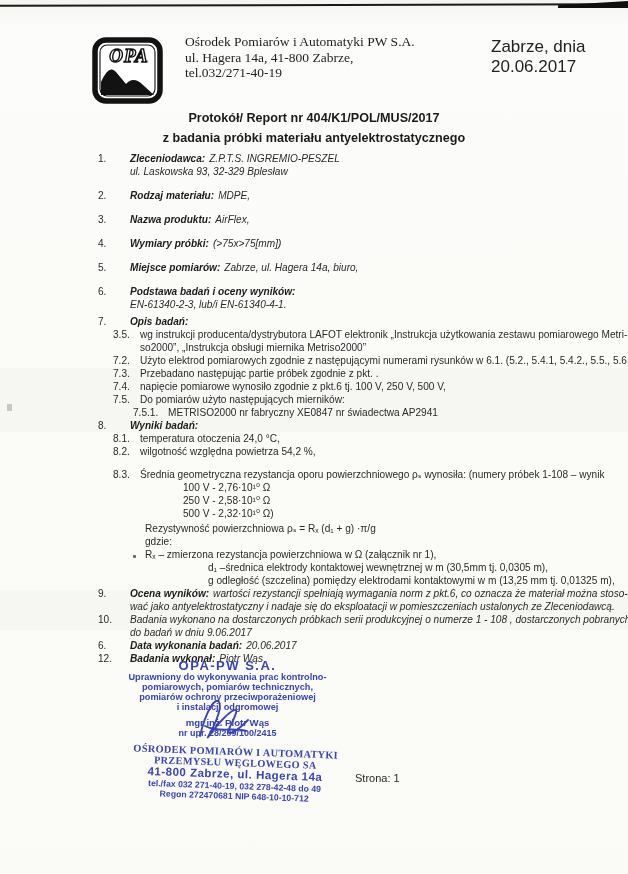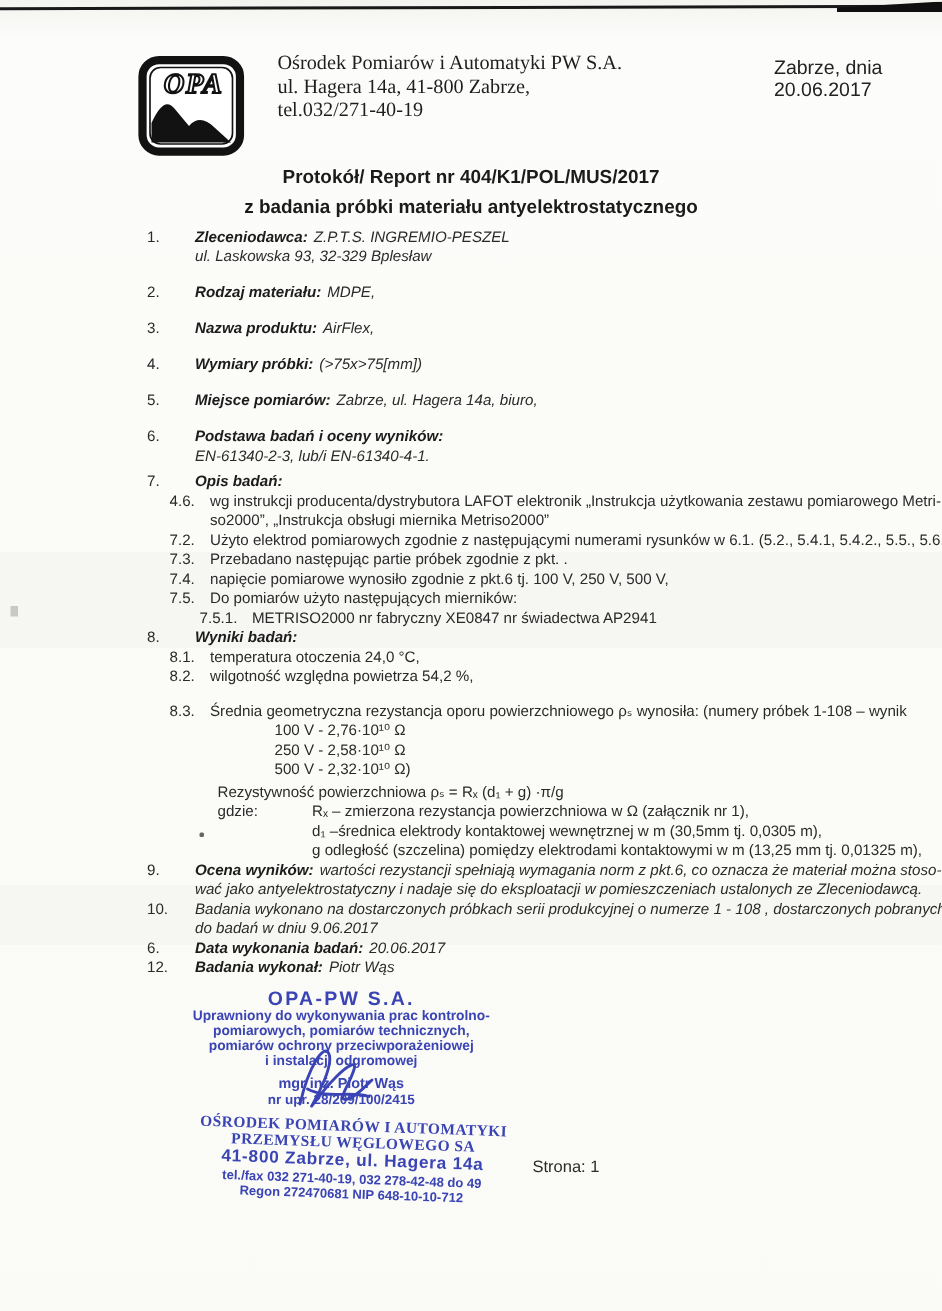--- a/index.html
+++ b/index.html
@@ -9,21 +9,21 @@
   .band{position:absolute;left:0;right:0;background:#eeeeea;opacity:.35;pointer-events:none;}
   .scan-line{position:absolute;top:4px;left:0;width:100%;height:2.4px;background:#191919;transform:rotate(-0.15deg);}
   .scan-wedge{position:absolute;top:1px;right:0;width:70px;height:7px;background:#0f0f0f;
         clip-path:polygon(0 60%,100% 0,100% 100%,0 100%);}
   .speck1{position:absolute;left:133px;top:555px;width:3px;height:3px;background:#666;border-radius:1px;}
   .speck2{position:absolute;left:7px;top:404px;width:5px;height:7px;background:#aaa;opacity:.6;}
 
   .logo{position:absolute;left:92px;top:37px;}
   .company{position:absolute;left:185px;top:34px;width:260px;
         font-family:"Liberation Serif","DejaVu Serif",serif;font-size:13.5px;line-height:15.6px;color:#1e1e1e;}
-  .dateline{position:absolute;left:516px;top:37px;font-size:13px;color:#222;}
+  .dateline{position:absolute;left:491px;top:37px;font-size:17px;color:#222;}
 
   .title{position:absolute;left:0;top:109px;width:628px;text-align:center;
         font-weight:bold;font-size:12.6px;line-height:19.5px;color:#1b1b1b;}
 
   .list{position:absolute;left:98px;top:152px;width:480px;font-size:10.1px;line-height:13px;}
   .row,.sub,.sub2,.val,.formula,.gdzie-row,.def,.cont71{white-space:nowrap;}
   .row{display:flex;}
   .num{flex:none;width:32px;}
   .itxt{flex:1;font-style:italic;}
   .b{font-weight:bold;color:#1c1c1c;}
@@ -32,21 +32,21 @@
   .m4{margin-top:4px;}
   .m10{margin-top:10px;}
   .m2{margin-top:2px;}
   .sub{display:flex;padding-left:15px;}
   .snum{flex:none;width:27px;}
   .cont71{padding-left:42px;}
   .sub2{display:flex;padding-left:35px;}
   .snum2{flex:none;width:35px;}
   .val{padding-left:85px;}
   .formula{padding-left:47px;}
-  .gdzie-row{display:flex;padding-left:47px;}
+  .gdzie-row{display:flex;padding-left:47px;flex-direction:column;}
   .gdzie-label{flex:none;width:63px;}
   .def{padding-left:110px;}
 
   .stamp1{position:absolute;left:120px;top:659px;width:215px;text-align:center;color:#3a44b4;}
   .stamp1 .st-title{font-size:13px;letter-spacing:1.5px;font-weight:600;line-height:13px;}
   .stamp1 .st-line{font-size:9.2px;line-height:10px;font-weight:700;}
   .stamp1 .st-signer{margin-top:6px;font-size:9.6px;font-weight:bold;line-height:10px;}
   .stamp1 .st-lic{font-size:9px;font-weight:bold;line-height:10px;}
   .signature{position:absolute;left:192px;top:692px;}
   .strona{position:absolute;left:355px;top:772px;font-size:11px;color:#2a2a2a;}
@@ -125,21 +125,21 @@
     <div class="row">
       <span class="num"></span>
       <span class="itxt">EN-61340-2-3, lub/i EN-61340-4-1.</span>
     </div>
 
     <div class="row m4">
       <span class="num">7.</span>
       <span class="itxt"><span class="b">Opis badań:</span></span>
     </div>
     <div class="sub">
-      <span class="snum">4.6.</span>
+      <span class="snum">3.5.</span>
       <span>wg instrukcji producenta/dystrybutora LAFOT elektronik „Instrukcja użytkowania zestawu pomiarowego Metri-</span>
     </div>
     <div class="cont71">so2000”, „Instrukcja obsługi miernika Metriso2000”</div>
     <div class="sub">
       <span class="snum">7.2.</span>
       <span>Użyto elektrod pomiarowych zgodnie z następującymi numerami rysunków w 6.1. (5.2., 5.4.1, 5.4.2., 5.5., 5.6.)</span>
     </div>
     <div class="sub">
       <span class="snum">7.3.</span>
       <span>Przebadano następując partie próbek zgodnie z pkt. .</span>

